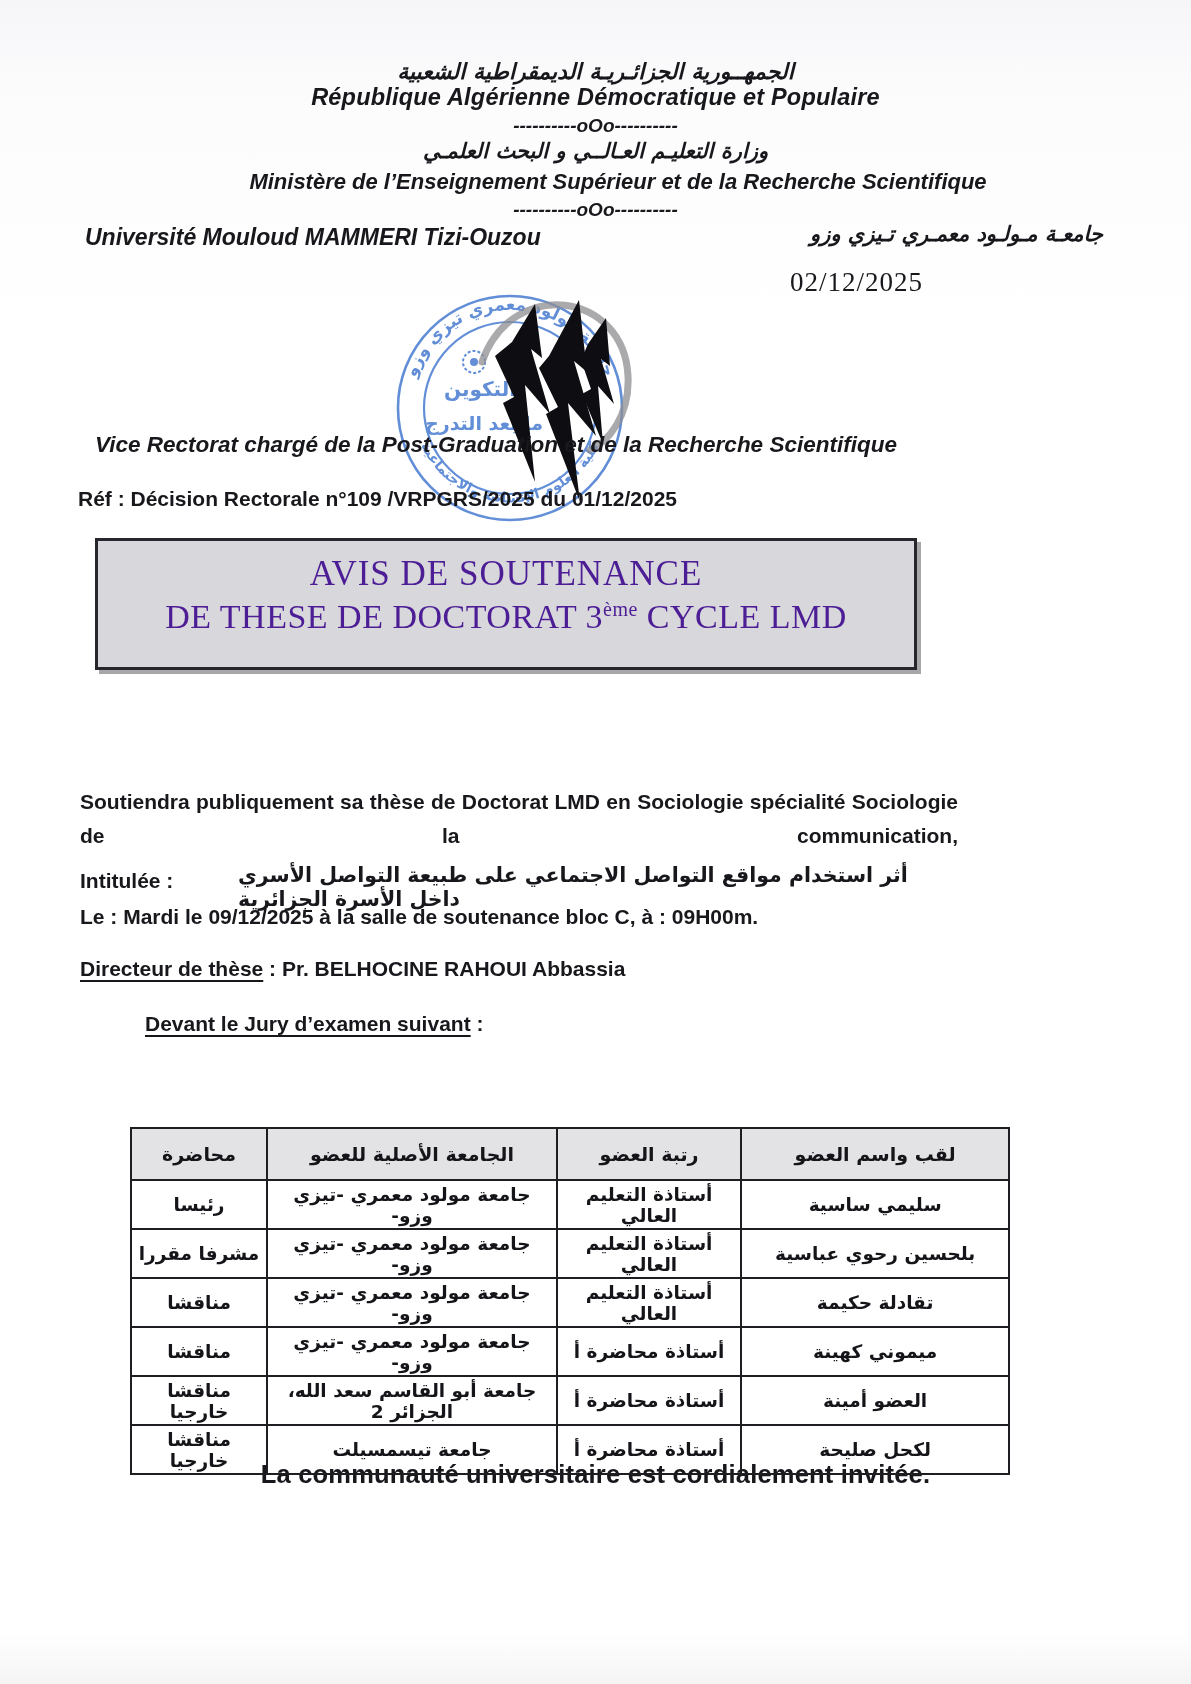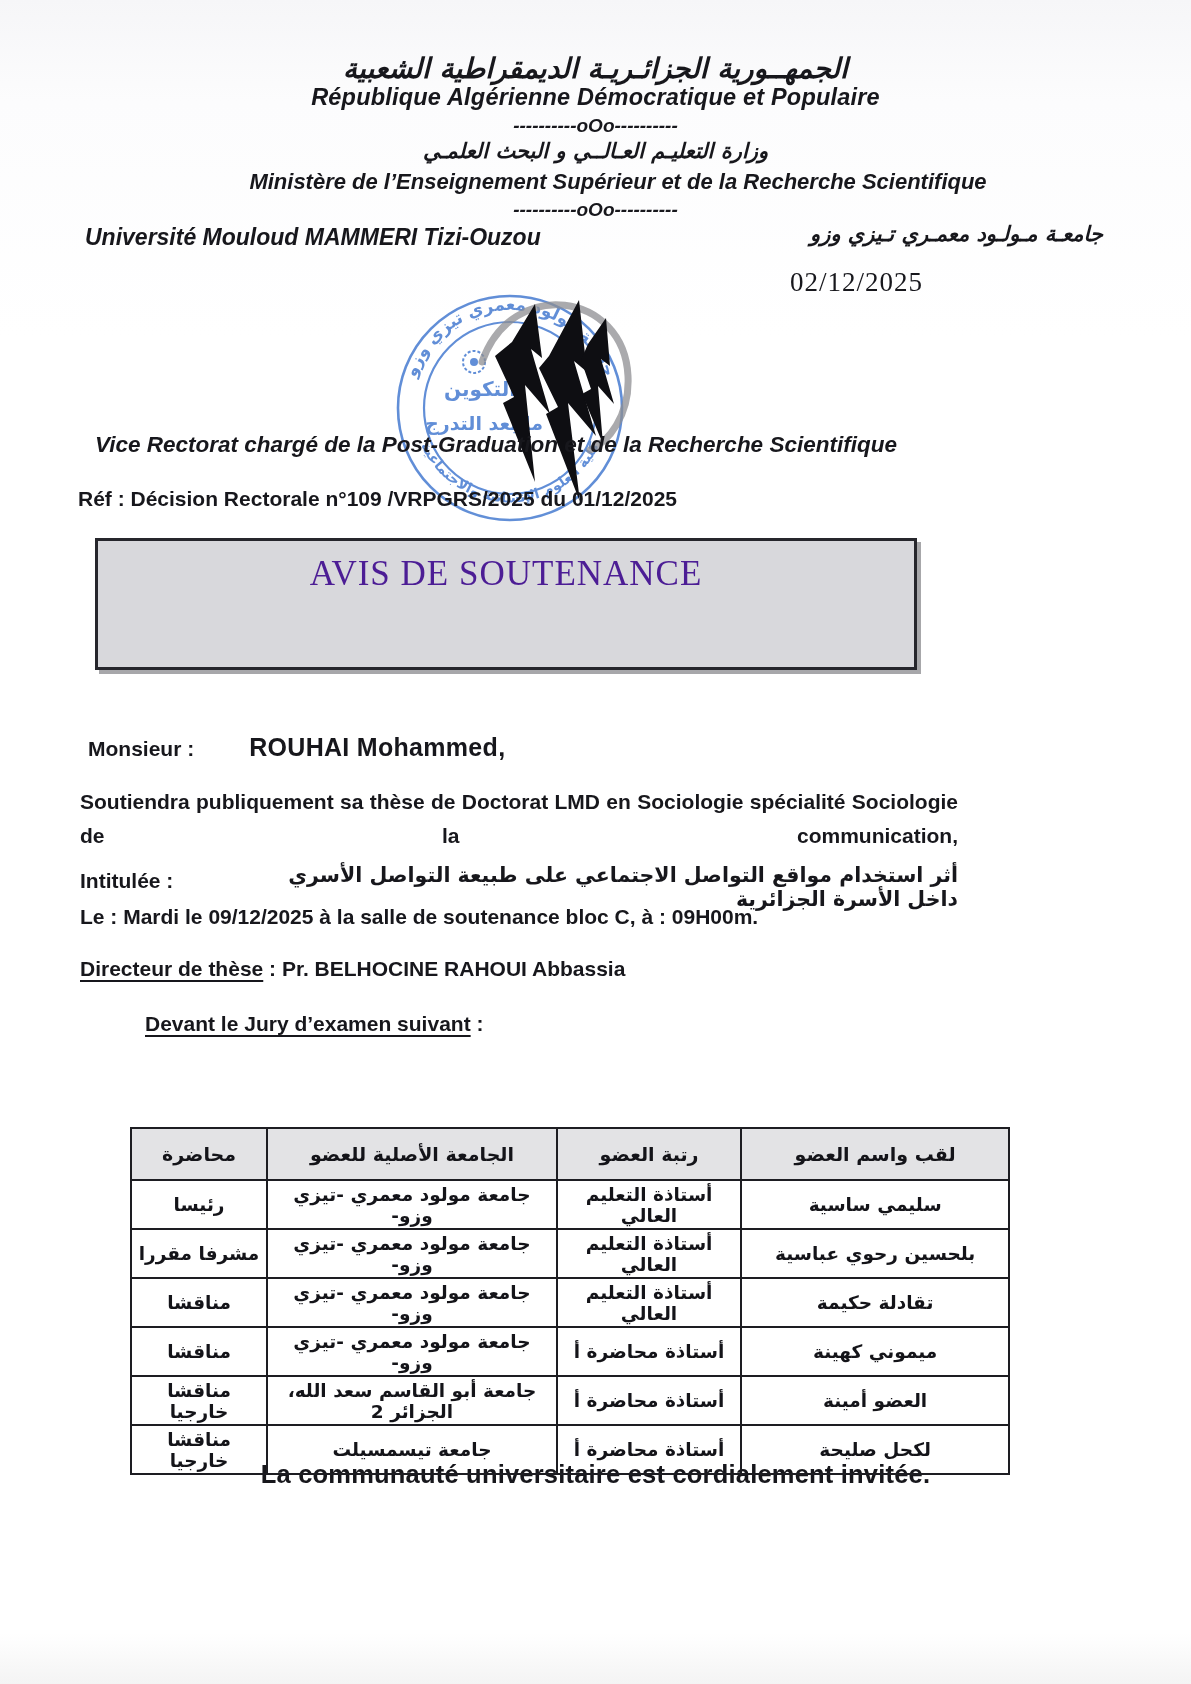--- a/index.html
+++ b/index.html
@@ -8,21 +8,21 @@
     background:linear-gradient(180deg,#f6f6f8 0%,#fcfcfd 6%,#ffffff 20%,#ffffff 97%,#f4f4f4 100%);
     font-family:"Liberation Sans", sans-serif; color:#17171c; overflow:hidden;
   }
   .abs { position:absolute; }
   .center { text-align:center; }
   .bi { font-weight:bold; font-style:italic; }
   .b { font-weight:bold; }
   .ar { font-family:"DejaVu Sans", sans-serif; direction:rtl; }
   .serif { font-family:"Liberation Serif", serif; }
 
-  .hdr-ar1 { left:0; right:0; top:52px; font-size:28px;font-style:italic; }
+  .hdr-ar1 { left:0; right:0; top:59px; font-size:22px;font-style:italic; }
   .hdr-fr1 { left:0; right:0; top:84px; font-size:23.5px; letter-spacing:.2px; }
   .sep1    { left:0; right:0; top:115px; font-size:19px; }
   .hdr-ar2 { left:0; right:0; top:139px; font-size:21px; }
   .hdr-fr2 { left:0; right:0; top:169px; font-size:22px;margin-left:45px; }
   .sep2    { left:0; right:0; top:199px; font-size:19px; }
   .univ-fr { left:85px; top:224px; font-size:23px; }
   .univ-ar { right:88px; top:222px; font-size:21px; }
   .doc-date { left:790px; top:267px; font-size:27px; letter-spacing:1px; }
 
   .stamp-wrap { left:362px; top:284px; width:300px; height:252px; z-index:1; }
@@ -42,21 +42,21 @@
 
   .monsieur-row { left:88px; top:733px; display:flex; align-items:baseline; }
   .monsieur-label { font-size:21px; }
   .candidate-name { font-size:25px; margin-left:55px; letter-spacing:.3px; }
 
   .soutiendra { left:80px; top:785px; width:878px; font-size:21px; text-align:justify; line-height:1.62; }
   .soutiendra::after { content:""; display:inline-block; width:100%; }
 
   .intitulee-row { left:80px; top:863px; width:880px; }
   .intitulee-label { position:absolute; left:0; top:6px; font-size:21px; }
-  .thesis-ar { position:absolute; right:2px; top:0; width:720px; font-size:20.5px; text-align:right; }
+  .thesis-ar { position:absolute; right:2px; top:0; width:720px; font-size:20.5px; text-align:left; }
 
   .date-row { left:80px; top:905px; font-size:21px; }
   .date-label { }
 
   .directeur-row { left:80px; top:957px; font-size:21px; }
   .u { text-decoration:underline; text-underline-offset:4px; }
 
   .jury-heading { left:145px; top:1012px; font-size:21px; }
 
   .jury-table {
@@ -113,26 +113,23 @@
         <path d="M226,60 L244,34 L248,82 L239,75 L252,120 L236,102 L241,160 L220,110 L229,105 L219,76 Z" fill="#0e0e12"></path>
       </g>
     </svg>
   </div>
 
   <div class="abs bi vice-line">Vice Rectorat chargé de la Post-Graduation et de la Recherche Scientifique</div>
   <div class="abs b ref-line">Réf : Décision Rectorale n°109 /VRPGRS/2025 du 01/12/2025</div>
 
   <div class="abs notice-box serif">
     <div class="notice-line1">AVIS DE SOUTENANCE</div>
-  </div>
-
-  <div class="abs monsieur-row">
-    <span class="b monsieur-label">Monsieur :</span>
-    <span class="b candidate-name">ROUHAI Mohammed,</span>
-  </div>
+    <div class="notice-line2"><span>DE THESE DE DOCTORAT 3</span><sup>ème</sup><span> CYCLE LMD</span></div>
+  </div>
+
 
   <div class="abs b soutiendra">Soutiendra publiquement sa thèse de Doctorat LMD en Sociologie spécialité Sociologie de la communication,</div>
 
   <div class="abs intitulee-row">
     <span class="b intitulee-label">Intitulée :</span>
     <span class="ar b thesis-ar">أثر استخدام مواقع التواصل الاجتماعي على طبيعة التواصل الأسري داخل الأسرة الجزائرية</span>
   </div>
 
   <div class="abs b date-row">
     <span class="date-label">Le :</span>

